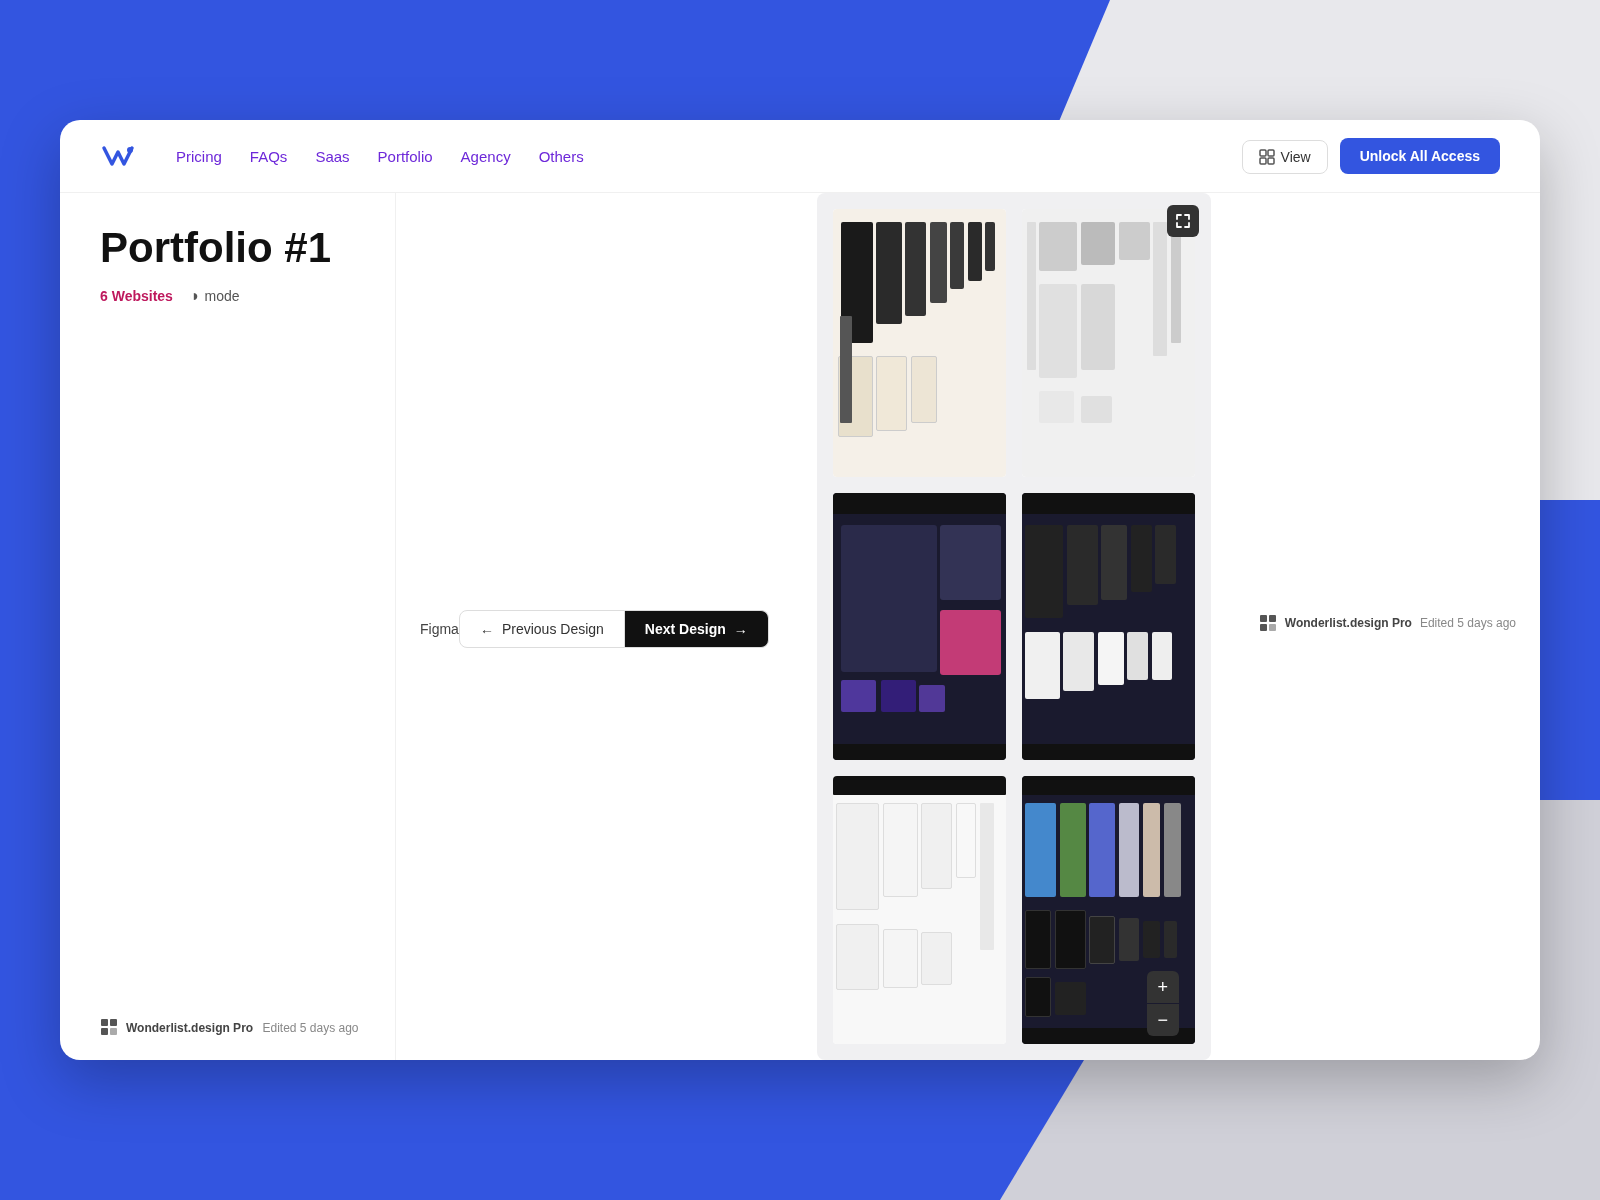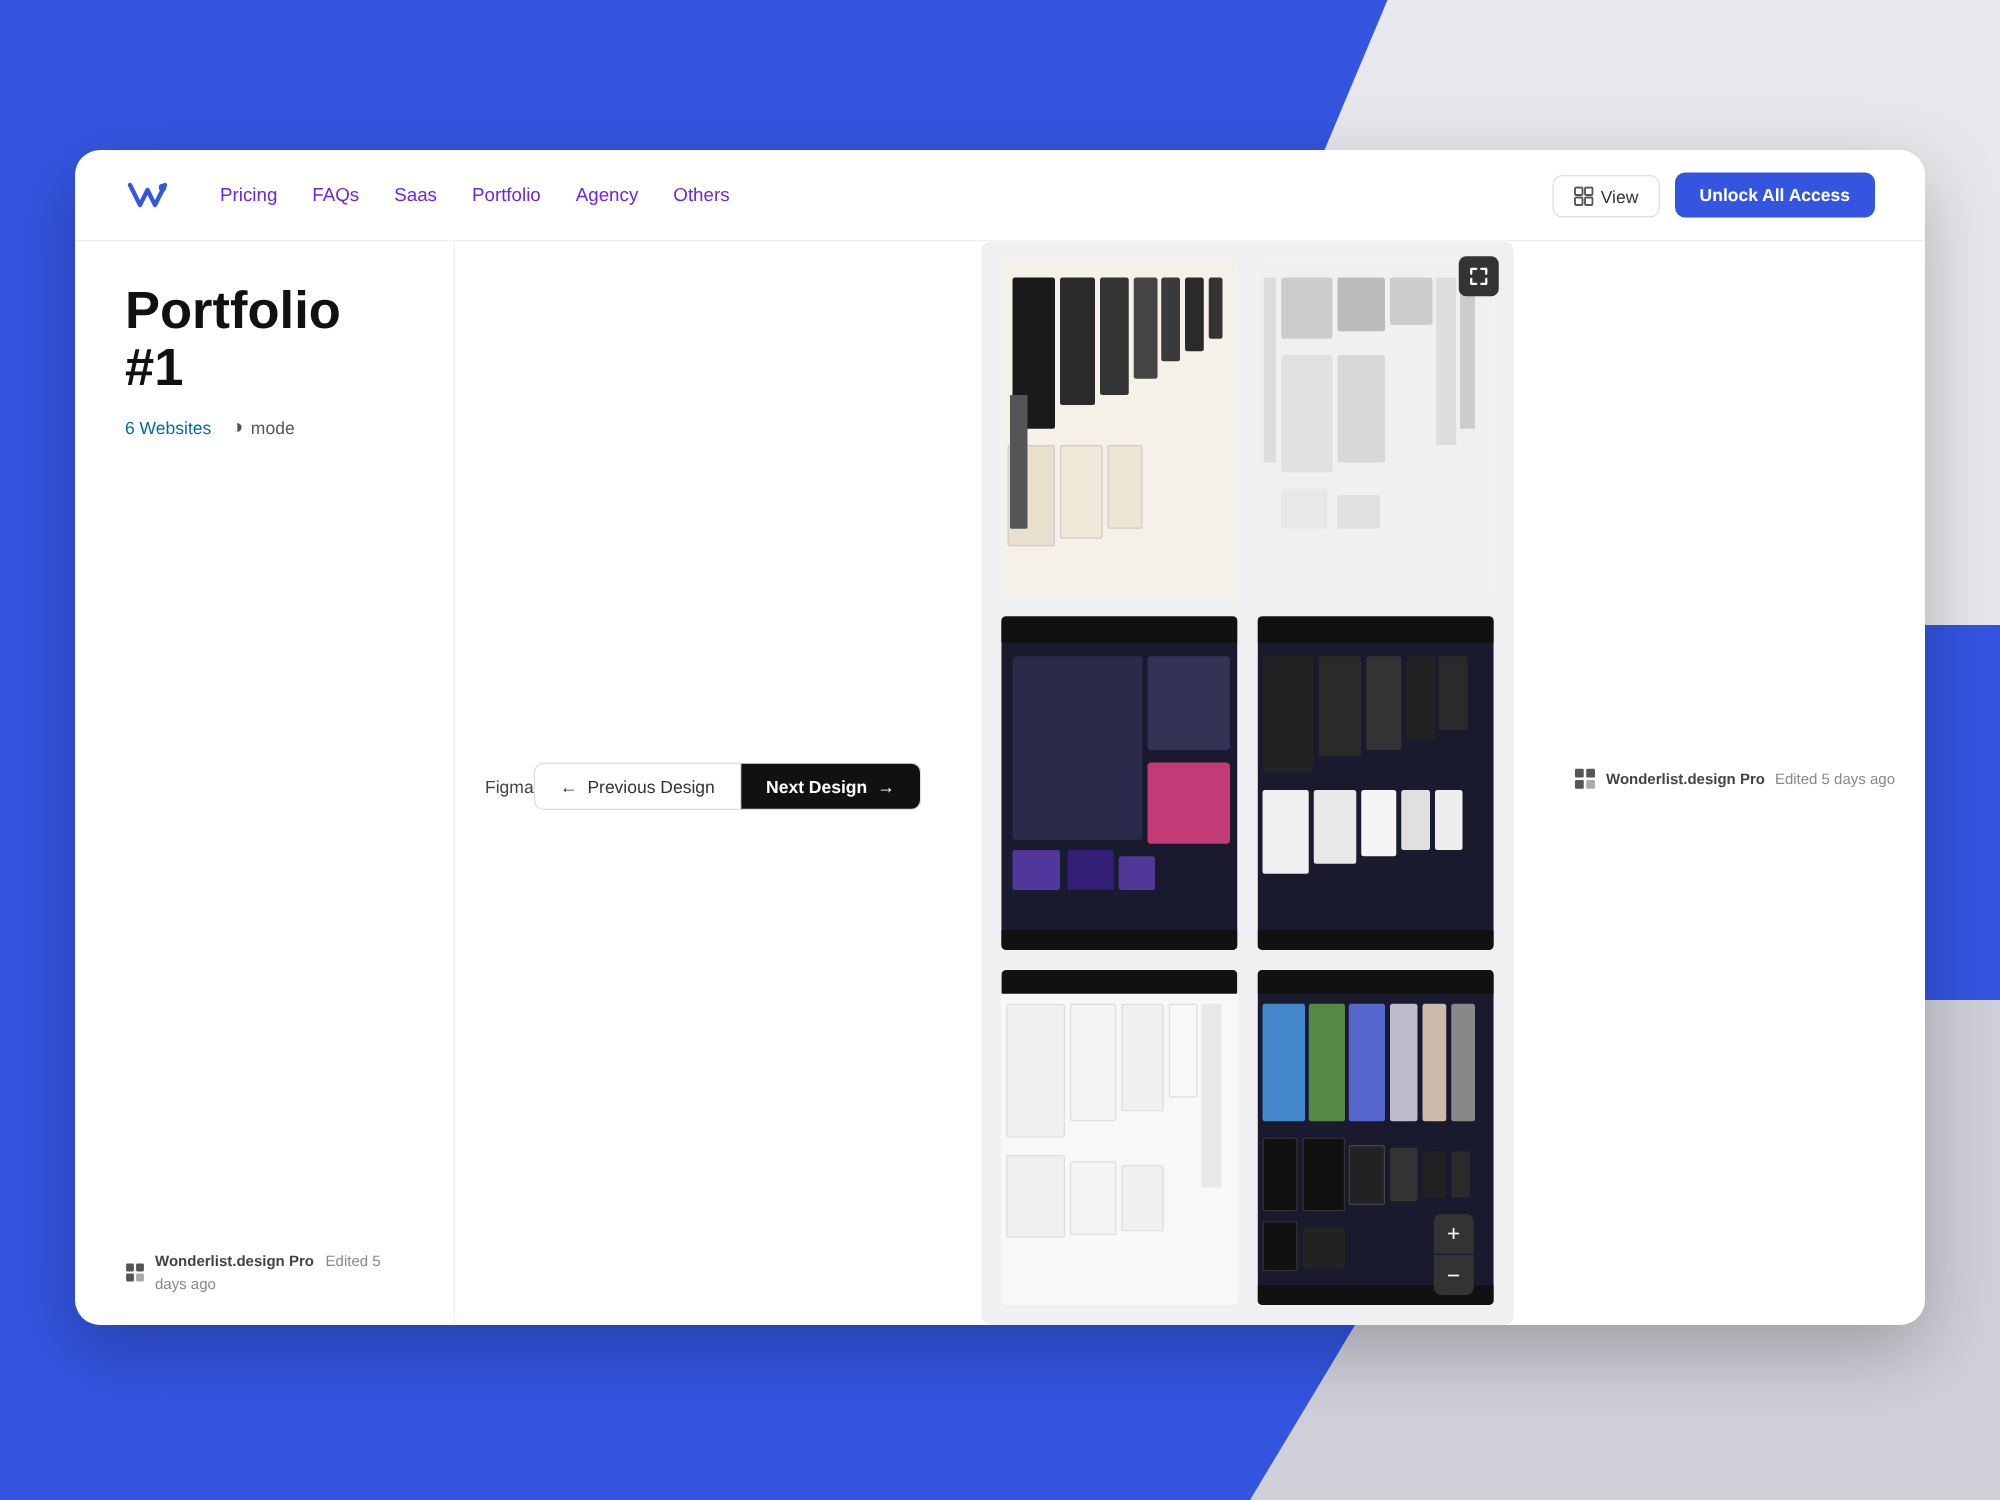--- a/index.html
+++ b/index.html
@@ -107,21 +107,21 @@
 
     
     .content {
       display: flex;
       flex: 1;
       overflow: hidden;
     }
 
     
     .left-panel {
-      width: 304px;
+      width: 336px;
       flex-shrink: 0;
       padding: 32px 32px 24px 40px;
       display: flex;
       flex-direction: column;
       gap: 8px;
       border-right: 1px solid #f0f0f0;
     }
     .page-title {
       font-size: 42px;
       font-weight: 800;
@@ -129,21 +129,22 @@
       line-height: 1.1;
     }
     .page-meta {
       display: flex;
       align-items: center;
       gap: 16px;
       margin-top: 8px;
     }
     .website-count {
       font-size: 14px;
-      color: #0369a1;
+      color: #be185d;
+      font-weight: bold;
     }
     .mode-toggle {
       display: flex;
       align-items: center;
       gap: 6px;
       font-size: 14px;
       color: #555;
     }
     .mode-icon {
       font-size: 16px;

